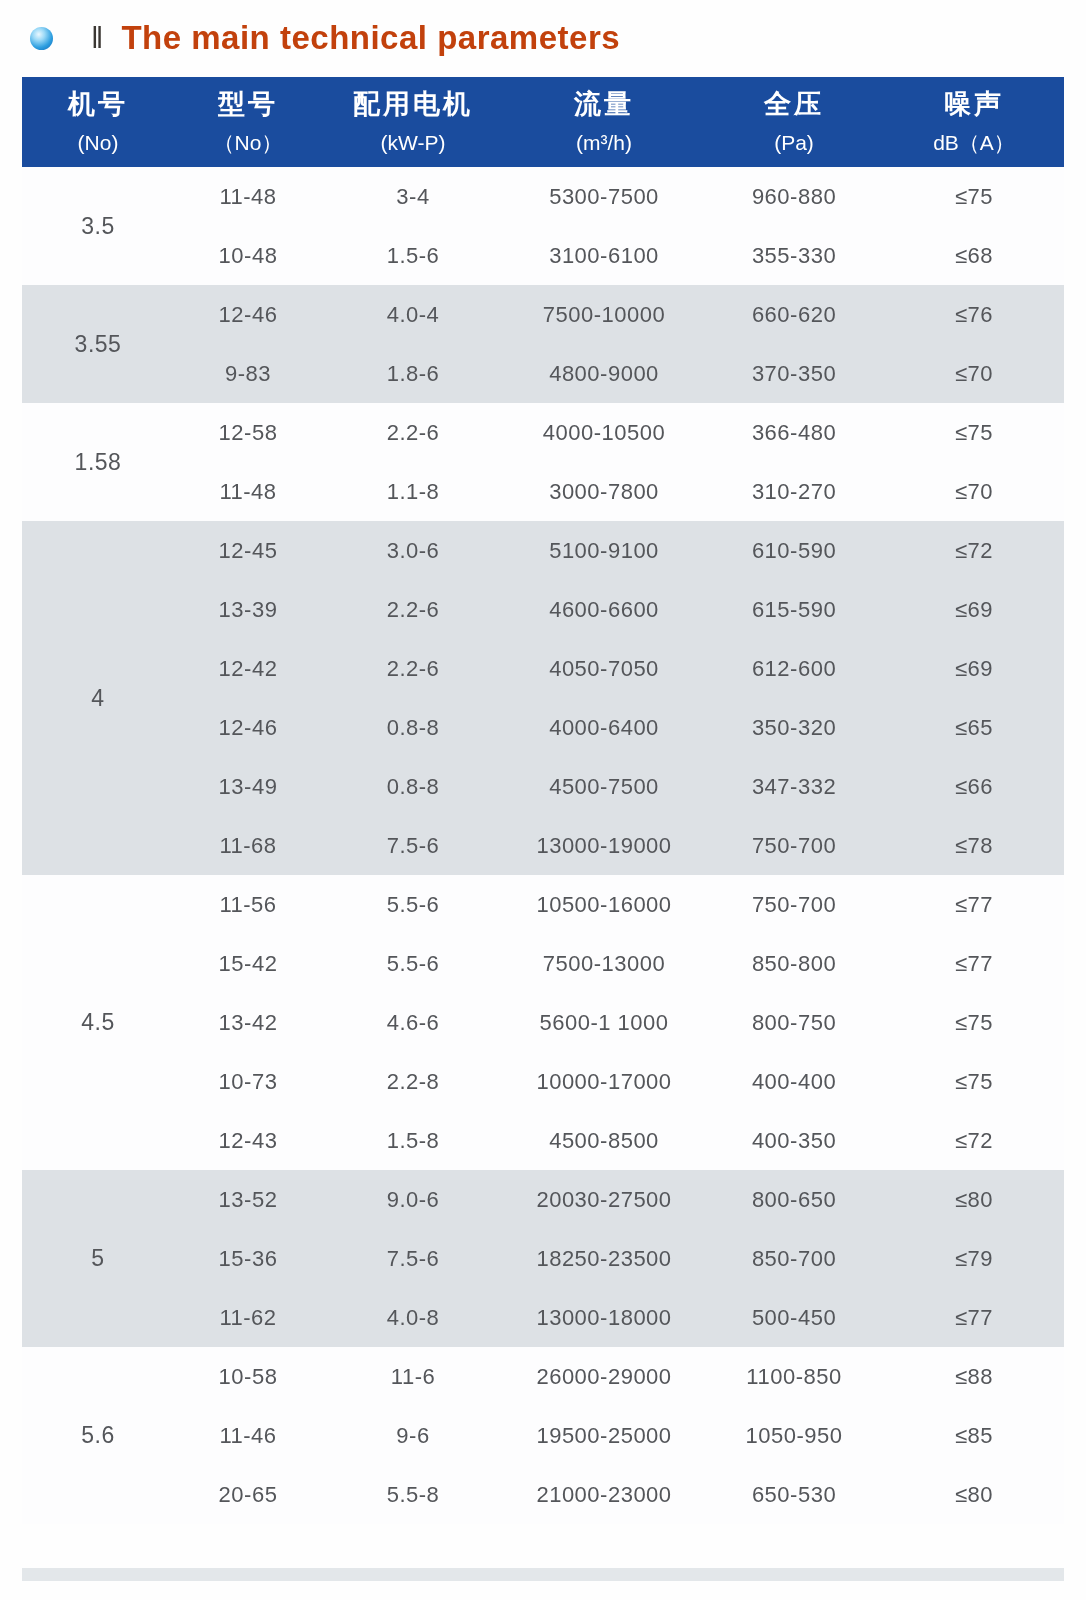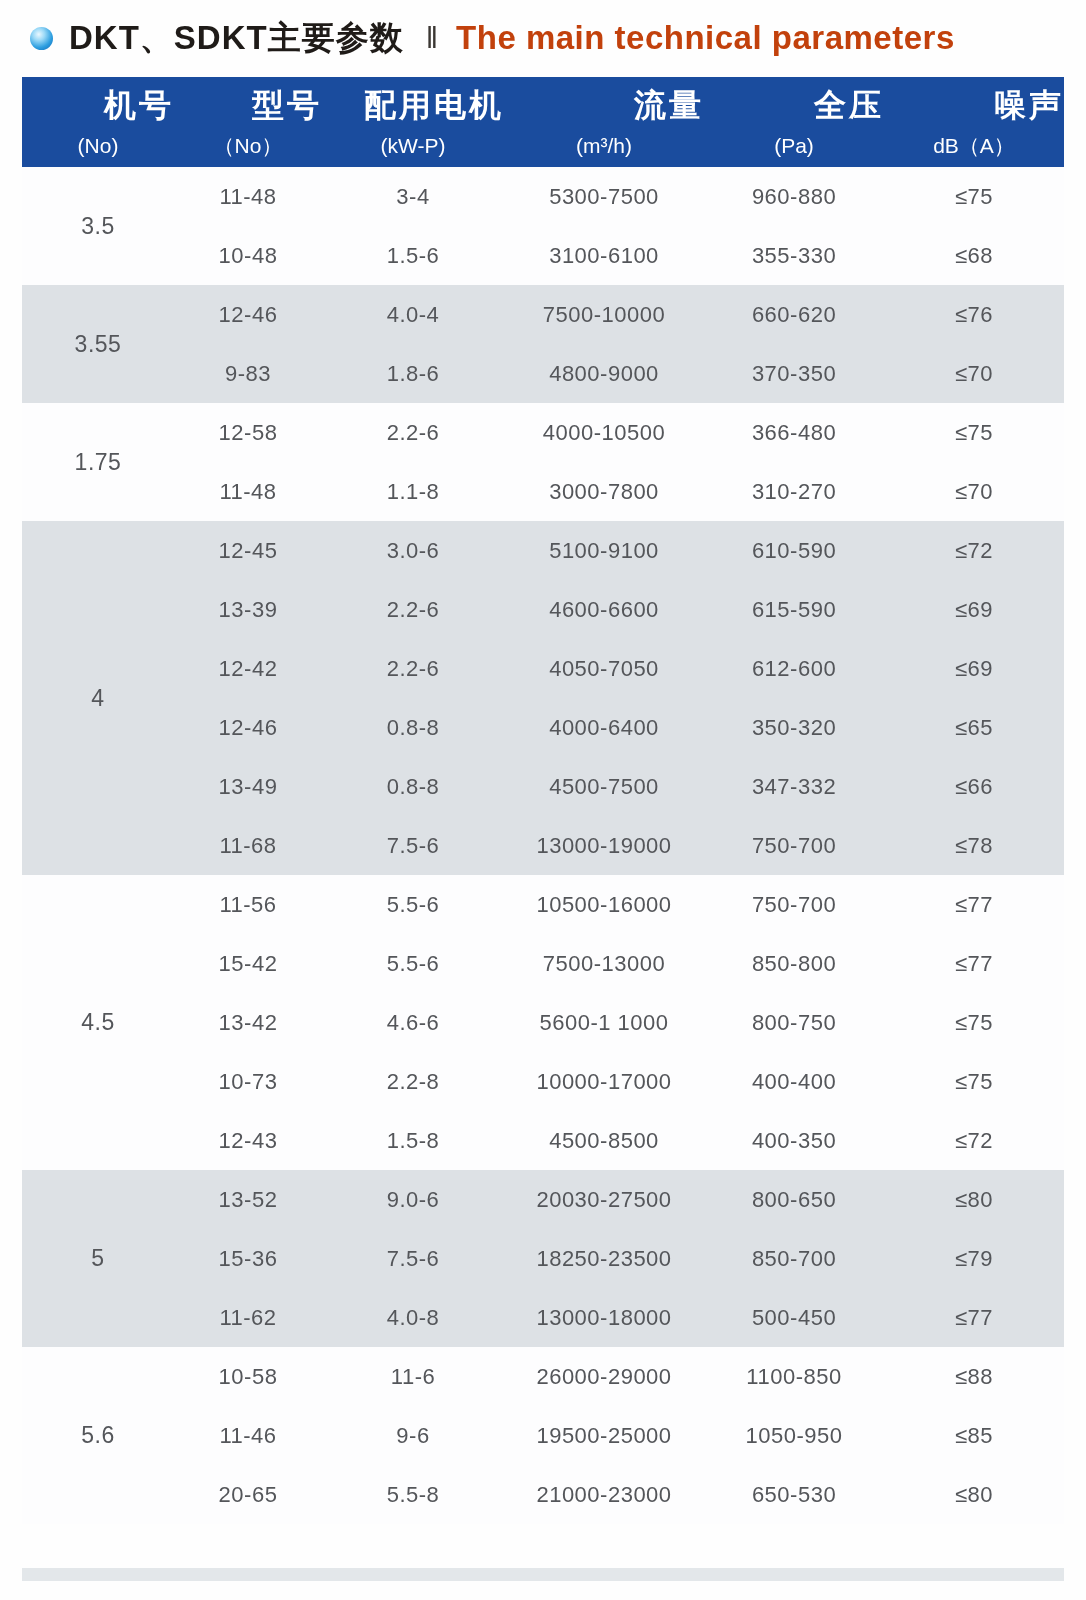--- a/index.html
+++ b/index.html
@@ -31,21 +31,21 @@
     position:absolute;top:77px;left:22px;width:1042px;
     border-collapse:collapse;table-layout:fixed;
   }
   col.c1{width:152px}col.c2{width:148px}col.c3{width:182px}
   col.c4{width:200px}col.c5{width:180px}col.c6{width:180px}
   thead th{
     background:var(--header-blue);color:#ffffff;
     height:90px;padding:0;text-align:center;vertical-align:middle;
     font-weight:normal;
   }
-  .h-cn{font-size:32px;font-weight:bold;letter-spacing:3px;line-height:1;text-align:right;}
+  .h-cn{font-size:27px;font-weight:bold;letter-spacing:3px;line-height:1;}
   .h-unit{font-size:21px;font-weight:normal;margin-top:14px;line-height:1;}
   tbody td{
     height:59px;padding:0;text-align:center;vertical-align:middle;
     font-size:22px;color:#54565a;letter-spacing:0.5px;
   }
   tbody tr.shaded td{background:var(--band-gray);}
   tbody tr.plain td{background:#fdfdfe;}
   td.group-no{font-size:23px;color:#54565a;margin-top:11px;}
   
   .bottom-strip{
@@ -53,21 +53,20 @@
     background:var(--strip-gray);
   }
 </style>
 </head>
 <body>
 
 <div class="page">
 
   <div class="title-row">
     <span class="bullet"></span>
-    <span class="title-cn">DKT、SDKT主要参数</span>
     <span class="title-divider">‖</span>
     <span class="title-en">The main technical parameters</span>
   </div>
 
   <table class="params">
     <colgroup>
       <col class="c1">
         <col class="c2">
         <col class="c3">
       <col class="c4">
@@ -127,21 +126,21 @@
           <td>≤76</td>
         </tr>
         <tr class="shaded">
           <td>9-83</td>
           <td>1.8-6</td>
           <td>4800-9000</td>
           <td>370-350</td>
           <td>≤70</td>
         </tr>
         <tr class="plain">
-          <td rowspan="2" class="group-no">1.75</td>
+          <td rowspan="2" class="group-no">1.58</td>
           <td>12-58</td>
           <td>2.2-6</td>
           <td>4000-10500</td>
           <td>366-480</td>
           <td>≤75</td>
         </tr>
         <tr class="plain">
           <td>11-48</td>
           <td>1.1-8</td>
           <td>3000-7800</td>

